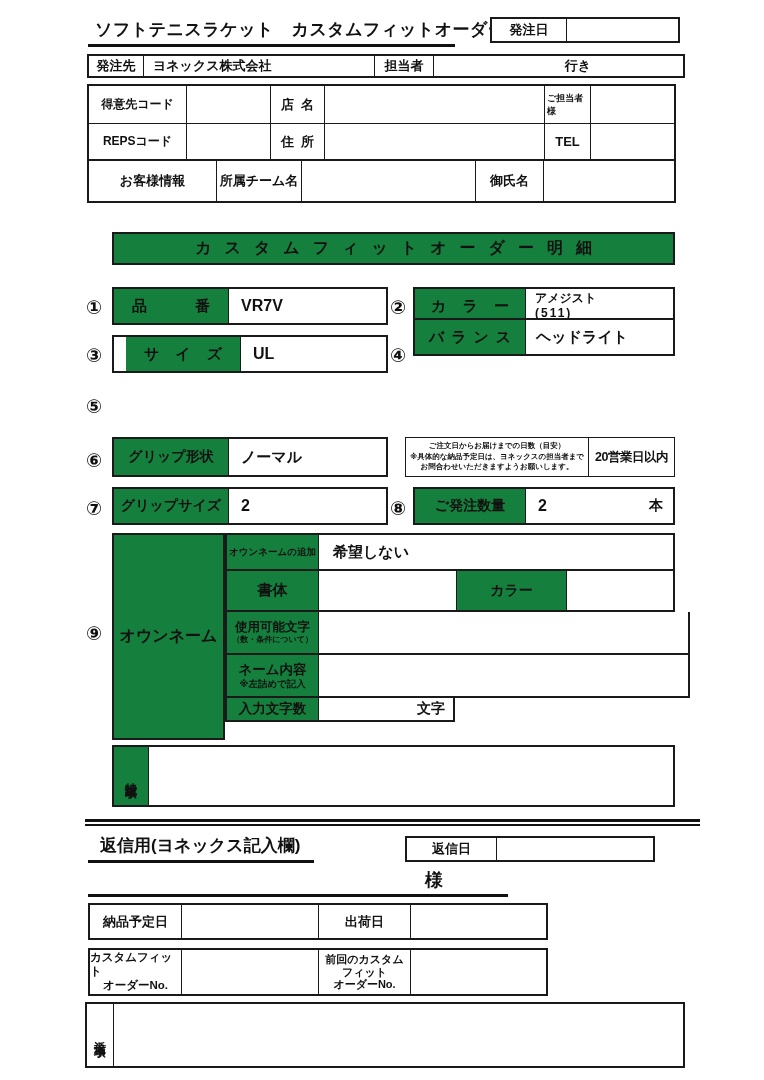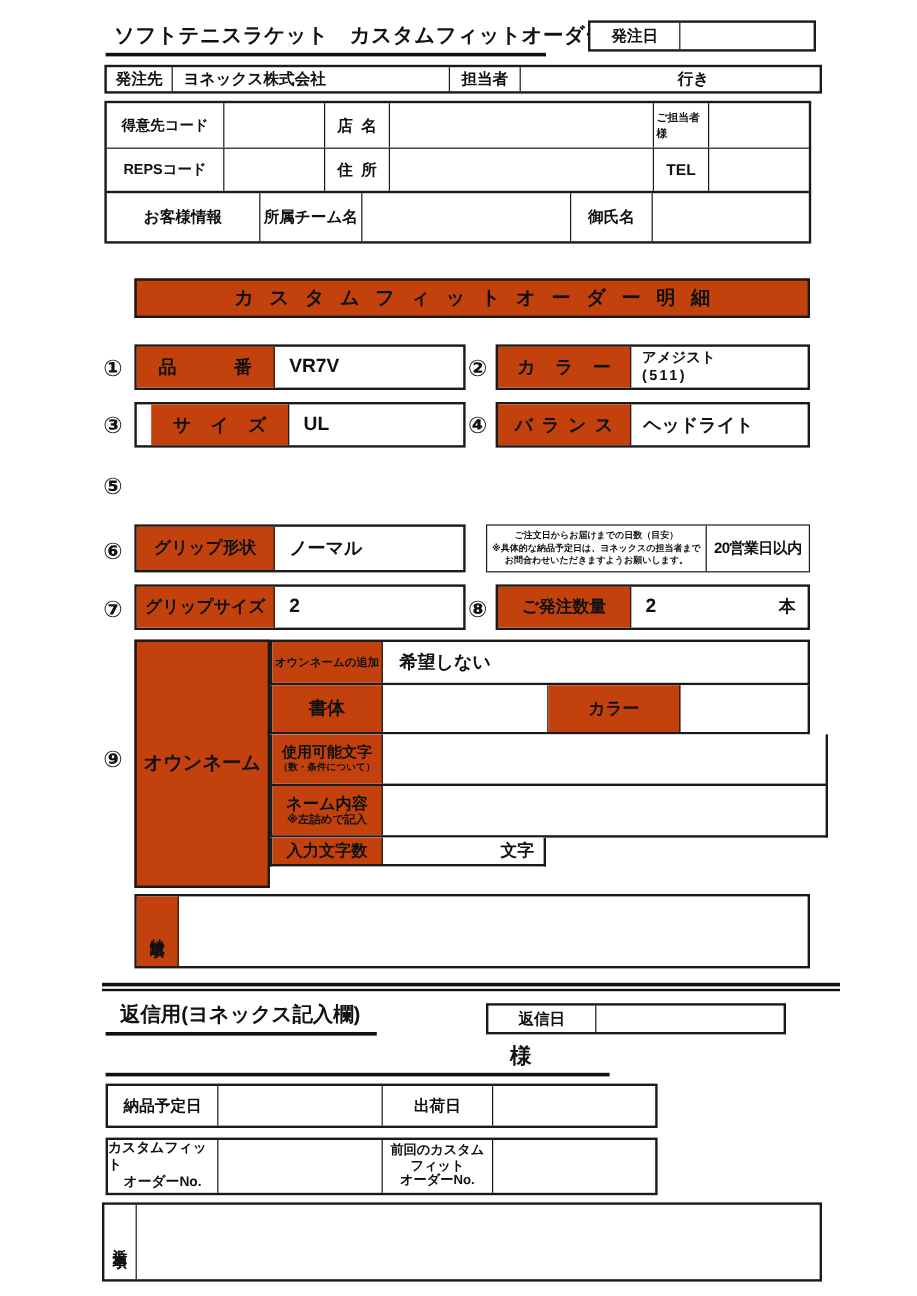--- a/index.html
+++ b/index.html
@@ -1,21 +1,21 @@
 <!DOCTYPE html>
 <html><head>
 <meta charset="utf-8">
 <style>
   html,body{margin:0;padding:0;background:#fff;}
   #page{position:relative;width:764px;height:1080px;background:#ffffff;overflow:hidden;
         font-family:"Liberation Sans","DejaVu Sans",sans-serif;font-weight:700;color:#111;}
   .abs{position:absolute;box-sizing:border-box;}
   .box{border:2px solid #1a1a1a;background:#fff;box-sizing:border-box;}
   .thin{border-width:1.5px;}
-  .gray{background:#c2410c;}
+  .gray{background:#15803d;}
   .flex{display:flex;box-sizing:border-box;}
   .cc{display:flex;align-items:center;justify-content:center;box-sizing:border-box;}
   .cl{display:flex;align-items:center;box-sizing:border-box;}
   .col{display:flex;flex-direction:column;align-items:center;justify-content:center;box-sizing:border-box;}
   .br1{border-right:1px solid #1a1a1a;}
   .br15{border-right:1.5px solid #1a1a1a;}
   .jlabel{text-align:justify;text-align-last:justify;box-sizing:border-box;}
   .vert{writing-mode:vertical-rl;text-orientation:upright;letter-spacing:2px;line-height:1;}
   .circle{font-size:19px;font-weight:700;}
   .rule{background:#111;}
@@ -91,21 +91,21 @@
   </div>
 
   <div class="abs circle" style="left:86px;top:344px;">③</div>
   <div class="abs box flex" style="left:112px;top:335px;width:276px;height:38px;">
     <div class="gray br15 cc" style="width:115px;padding:0 18px;font-size:15px;margin-left:12px;">
         <span class="jlabel" style="display:block;width:100%;">サイズ</span>
       </div>
     <div class="cl" style="flex:1;padding-left:12px;font-size:16px;">UL</div>
   </div>
   <div class="abs circle" style="left:390px;top:344px;">④</div>
-  <div class="abs box flex" style="left:413px;top:335px;width:262px;height:38px;">
+  <div class="abs box flex" style="left:413px;top:318px;width:262px;height:38px;">
     <div class="gray br15 cc" style="width:111px;padding:0 14px;font-size:15px;">
         <span class="jlabel" style="display:block;width:100%;">バランス</span>
       </div>
     <div class="cl" style="flex:1;padding-left:10px;font-size:15px;">ヘッドライト</div>
   </div>
 
   <div class="abs circle" style="left:86px;top:395px;">⑤</div>
 
   <div class="abs circle" style="left:86px;top:449px;">⑥</div>
   <div class="abs box flex" style="left:112px;top:437px;width:276px;height:40px;">

